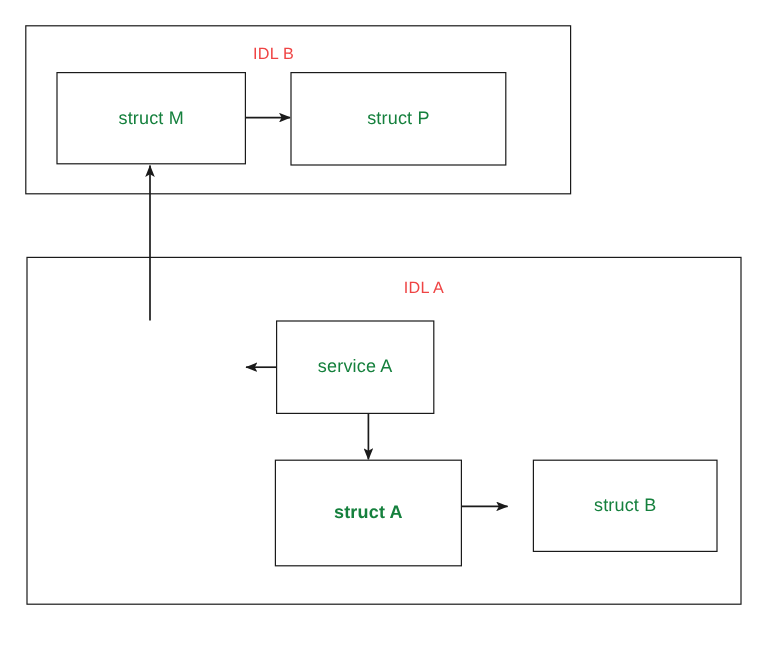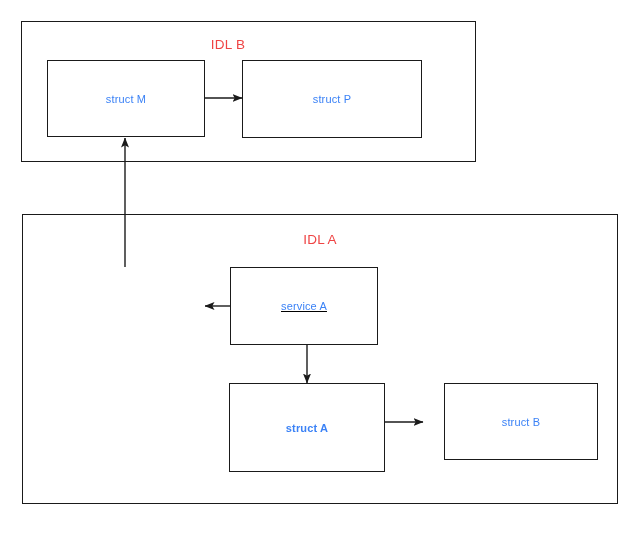--- a/index.html
+++ b/index.html
@@ -44,22 +44,22 @@
   .node-box {
     position: absolute;
     box-sizing: border-box;
     border: 1.4px solid #1a1a1a;
     background: #ffffff;
     display: flex;
     align-items: center;
     justify-content: center;
   }
   .node-label {
-    font-size: 11px;
-    color: #3b82f6;
+    font-size: 15px;
+    color: #15803d;
     letter-spacing: 0.15px;
     white-space: nowrap;
     line-height: 16px;
   }
 </style>
 </head>
 <body>
 
 <div id="canvas">
 
@@ -85,32 +85,32 @@
         <line x1="230" y1="306" x2="205" y2="306" stroke="#1a1a1a" stroke-width="1.4" marker-end="url(#arrow-left)"></line>
         <line x1="307" y1="345" x2="307" y2="383" stroke="#1a1a1a" stroke-width="1.4" marker-end="url(#arrow-down)"></line>
         <line x1="385" y1="422" x2="423" y2="422" stroke="#1a1a1a" stroke-width="1.4" marker-end="url(#arrow-right)"></line>
       </g>
   </svg>
 
   <div class="container-box" style="left: 21px; top: 21px; width: 455px; height: 141px;"></div>
   <div class="container-label" style="left: 178px; top: 37px; width: 100px;">IDL B</div>
 
   <div class="container-box" style="left: 22px; top: 214px; width: 596px; height: 290px;"></div>
-  <div class="container-label" style="left: 270px; top: 232px; width: 100px;">IDL A</div>
+  <div class="container-label" style="left: 270px; top: 232px; width: 100px; text-align: right;">IDL A</div>
 
   <div class="node-box" style="left: 47px; top: 60px; width: 158px; height: 77px;">
     <span class="node-label">struct M</span>
   </div>
 
   <div class="node-box" style="left: 242px; top: 60px; width: 180px; height: 78px;">
     <span class="node-label">struct P</span>
   </div>
 
 
-  <div class="node-box" style="left: 230px; top: 267px; width: 148px; height: 78px; text-decoration: underline;">
+  <div class="node-box" style="left: 230px; top: 267px; width: 132px; height: 78px;">
     <span class="node-label">service A</span>
   </div>
 
   <div class="node-box" style="left: 229px; top: 383px; width: 156px; height: 89px; font-weight: bold;">
     <span class="node-label">struct A</span>
   </div>
 
   <div class="node-box" style="left: 444px; top: 383px; width: 154px; height: 77px;">
     <span class="node-label">struct B</span>
   </div>

